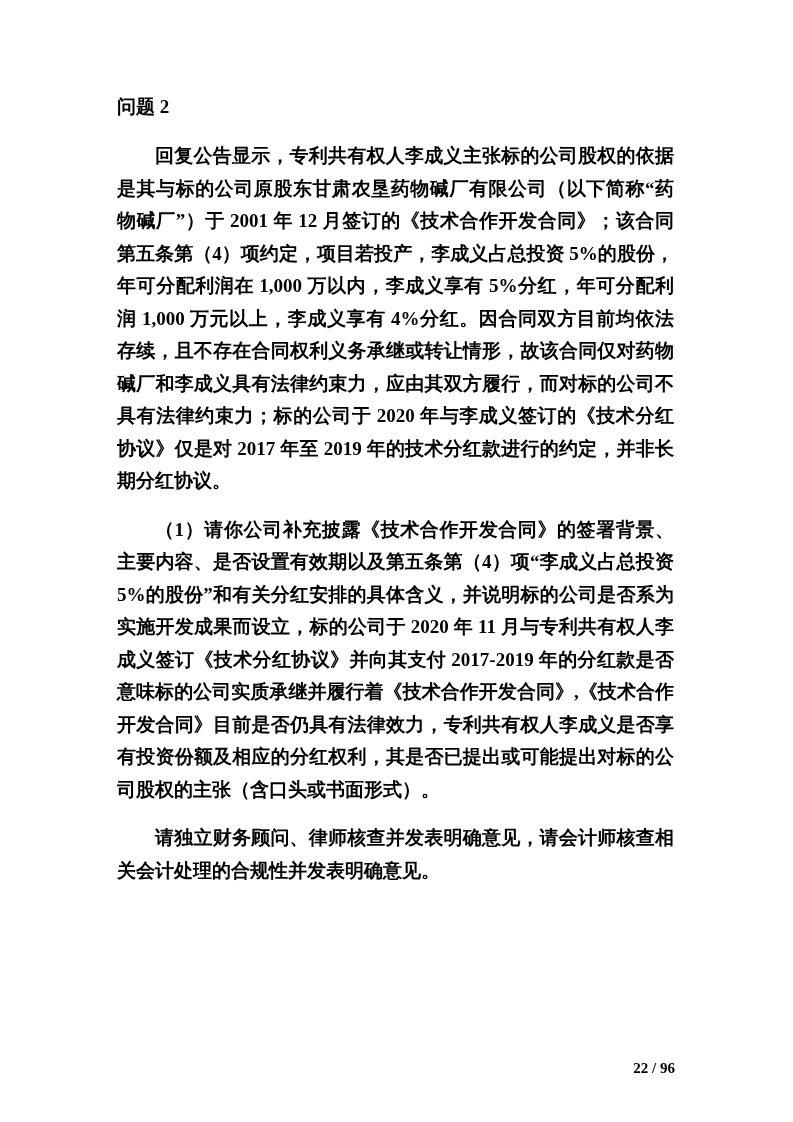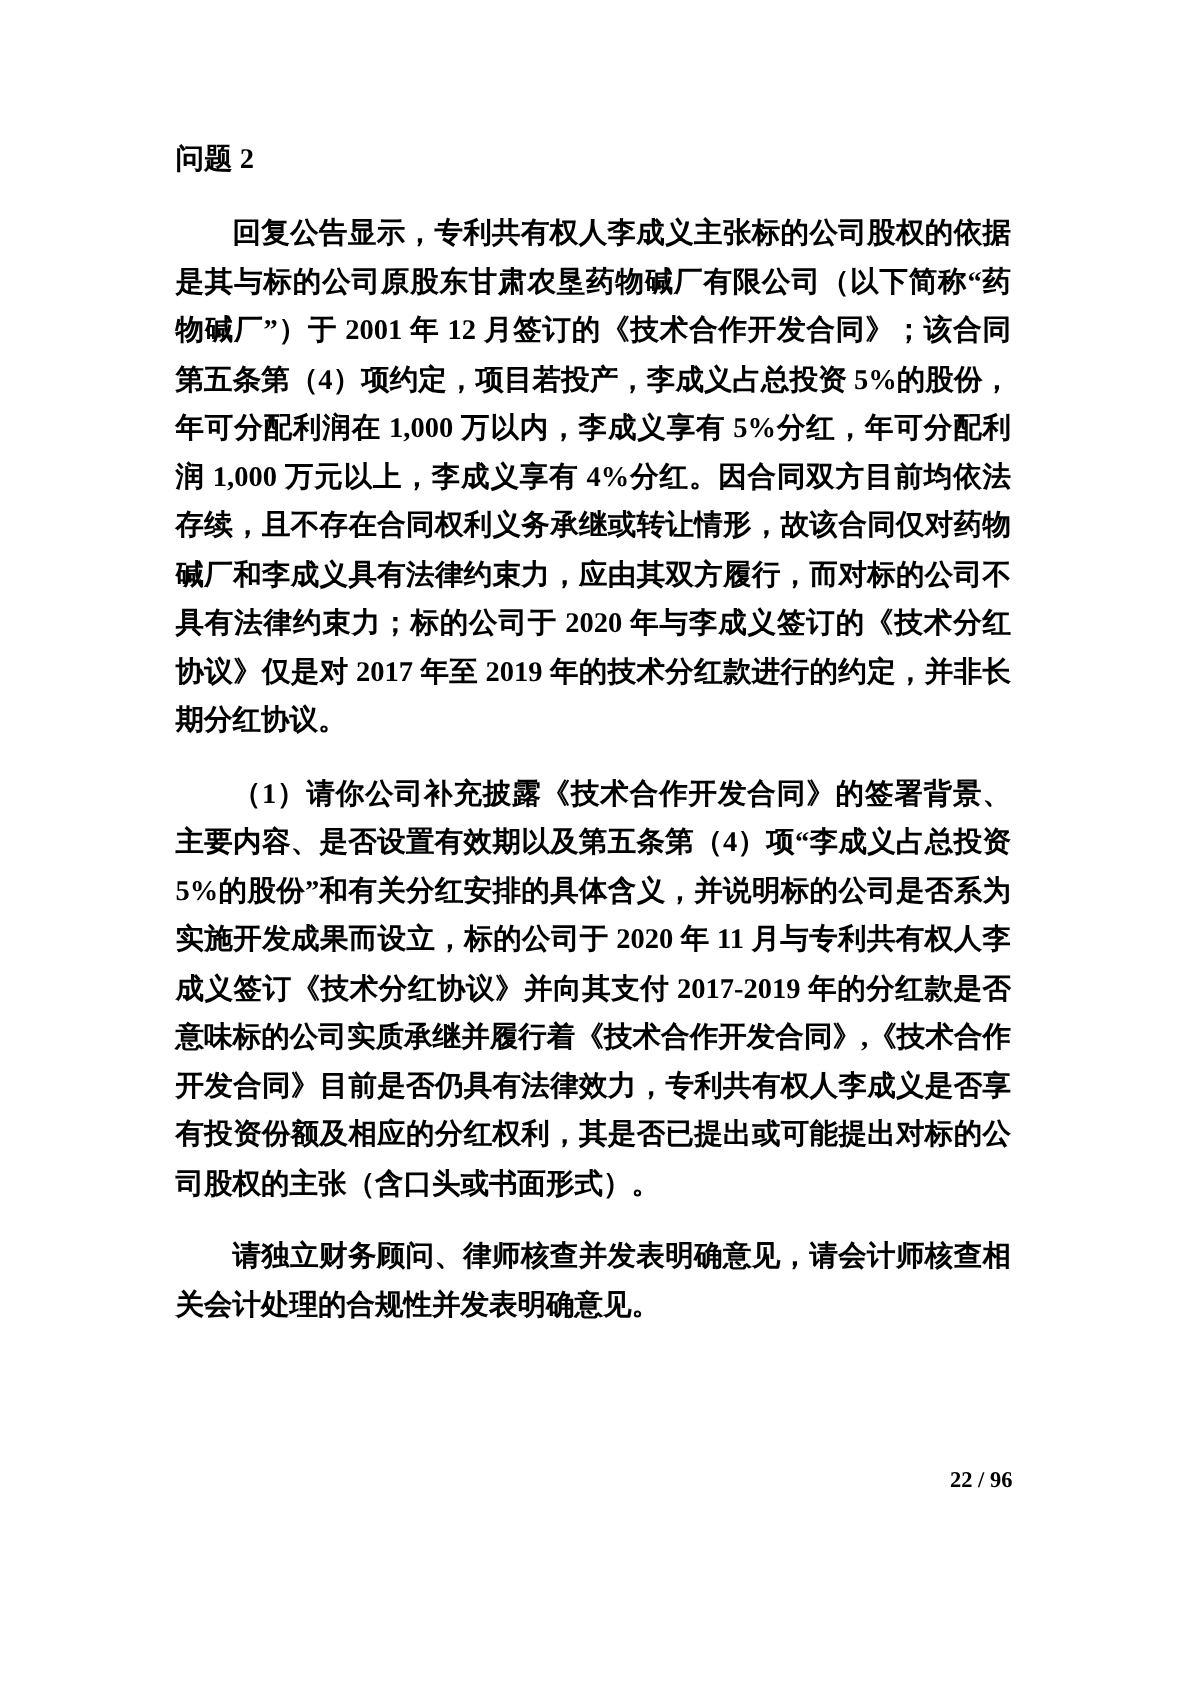--- a/index.html
+++ b/index.html
@@ -34,21 +34,21 @@
     font-size: 19px;
     line-height: 32.5px;
     margin: 16px 0 8px 0;
     text-align: justify;
     text-indent: 2em;
     word-break: break-all;
   }
   .footer {
     position: absolute;
     right: 118px;
-    top: 977px;
+    top: 1058px;
     font-size: 15px;
     line-height: 20px;
   }
 </style>
 </head>
 <body>
 
 <div class="page">
   <div class="content">
     <h2 class="doc-title">问题 2</h2>

